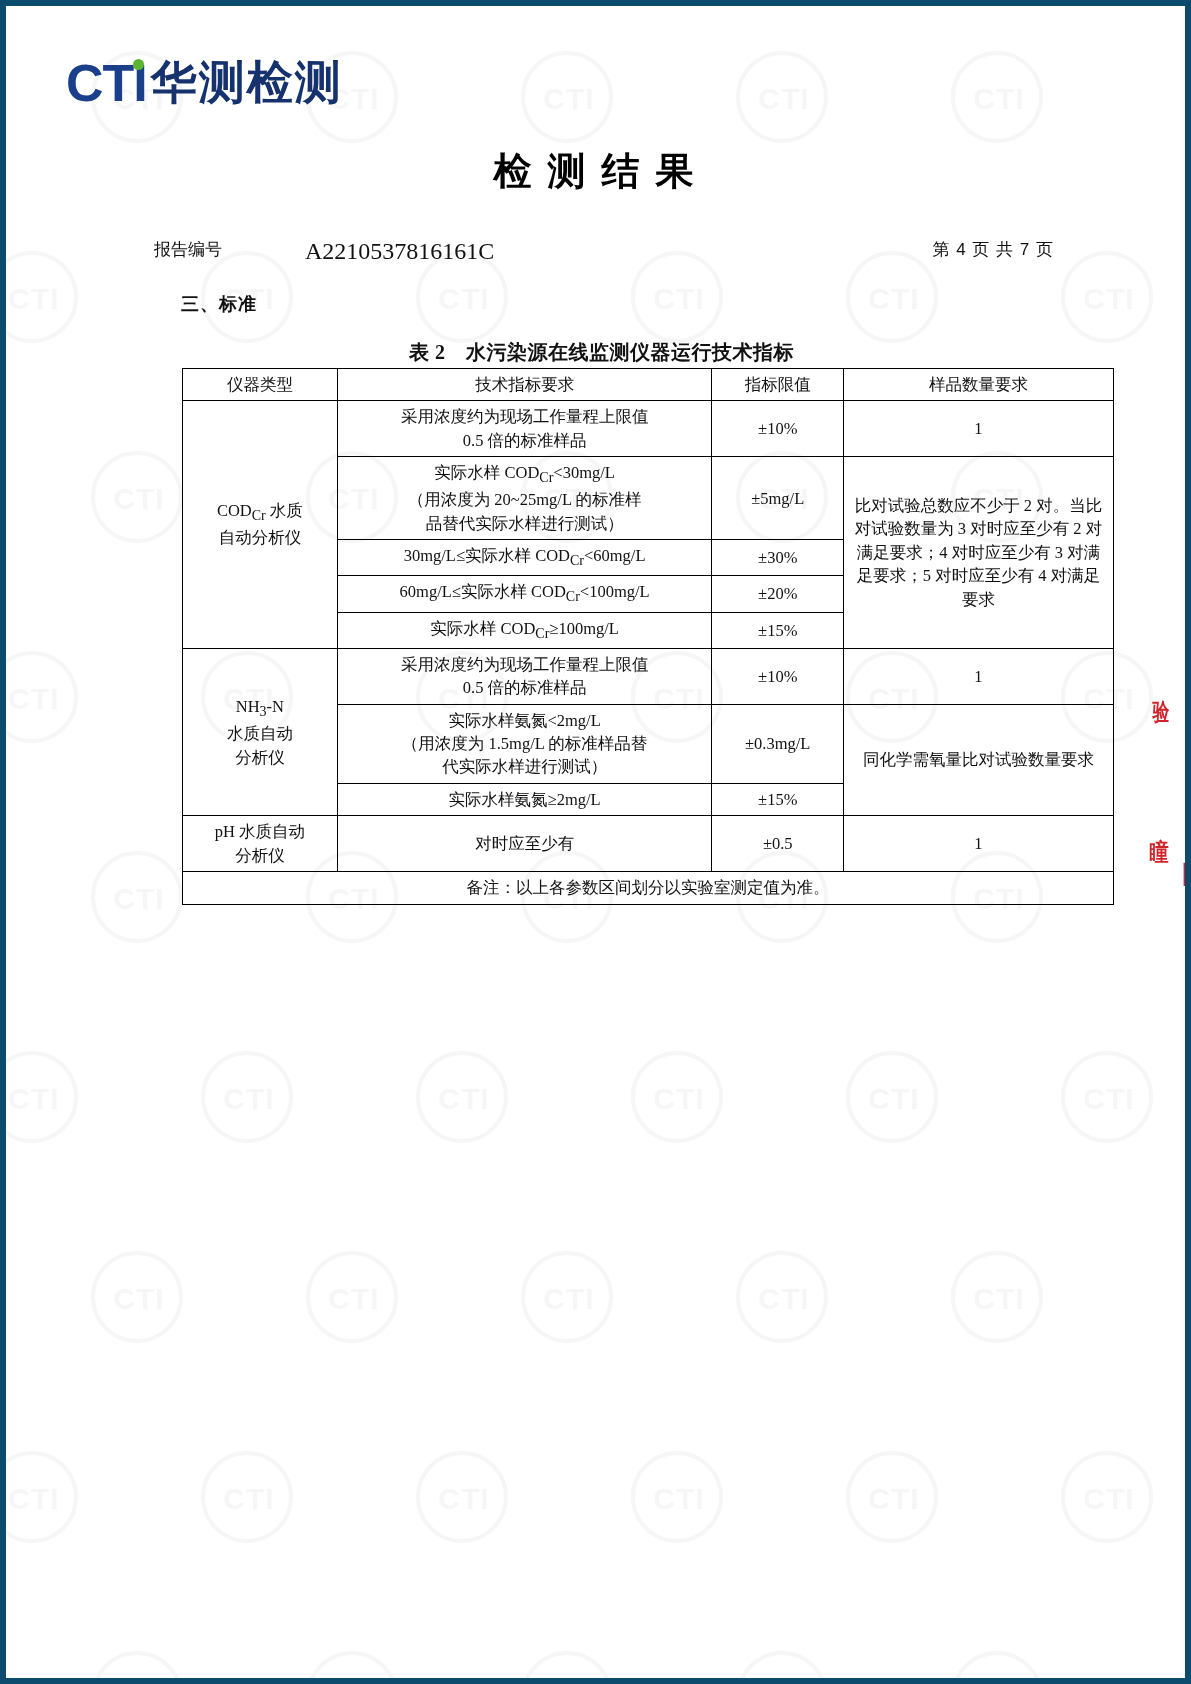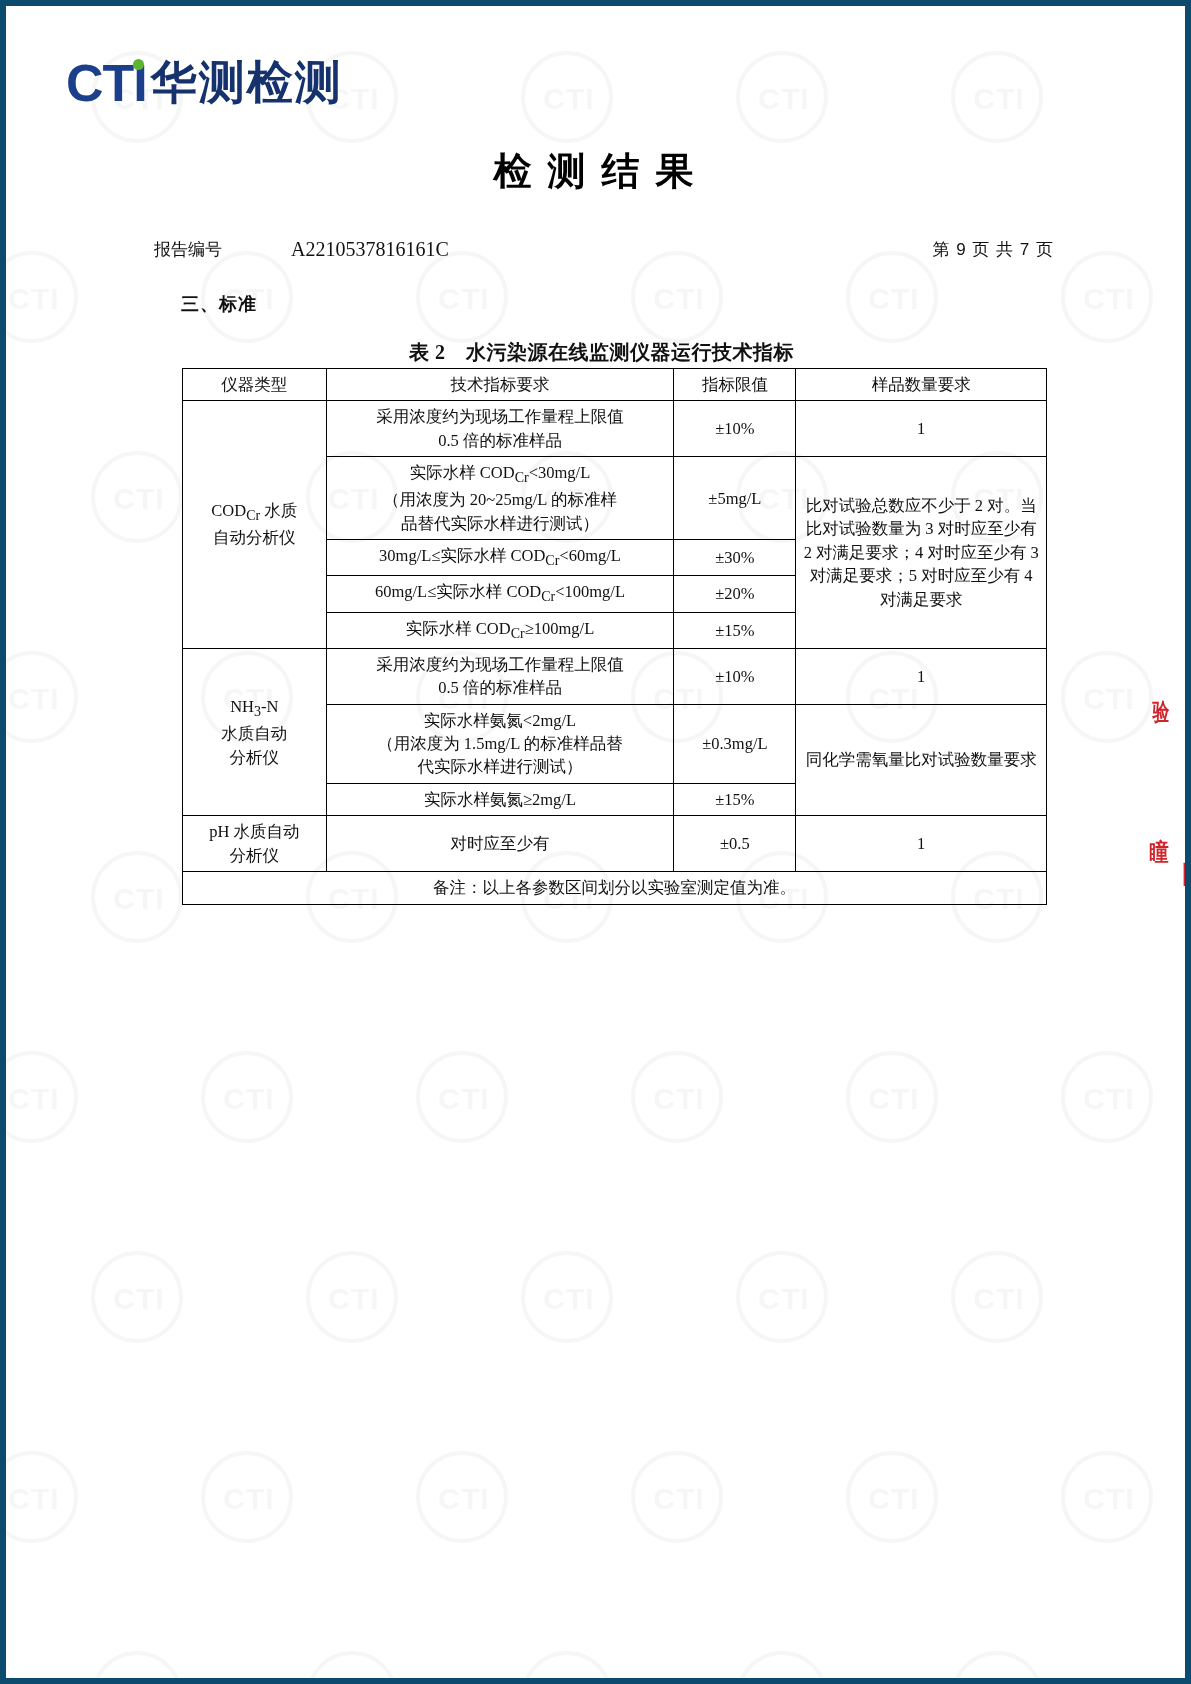--- a/index.html
+++ b/index.html
@@ -111,23 +111,23 @@
   }
   .meta-label {
     position: absolute;
     left: 0;
     top: 0;
     font-family: "Liberation Sans", sans-serif;
     font-size: 17px;
   }
   .meta-value {
     position: absolute;
-    left: 137px;
+    left: 151px;
     top: 0;
-    font-size: 20px;
+    font-size: 24px;
     font-family: "Liberation Serif", serif;
   }
   .meta-page {
     position: absolute;
     right: 0;
     top: 0;
     font-size: 17px;
     font-family: "Liberation Sans", sans-serif;
     letter-spacing: 1px;
   }
@@ -148,21 +148,21 @@
     text-align: center;
     font-size: 20px;
     font-weight: bold;
     letter-spacing: 0.5px;
   }
   
   table.main {
     position: absolute;
     top: 362px;
     left: 176px;
-    width: 865px;
+    width: 932px;
     border-collapse: collapse;
     table-layout: fixed;
     font-size: 16.5px;
     font-family: Liberation Serif, serif;
   }
   table.main td, table.main th {
     border: 1px solid #000;
     padding: 4px 6px;
     text-align: center;
     vertical-align: middle;
@@ -410,21 +410,21 @@
         <span class="logo-dot"></span>
       </div>
       <div class="logo-cn">华测检测</div>
     </div>
 
     <div class="doc-title">检测结果</div>
 
     <div class="meta-row">
       <span class="meta-label">报告编号</span>
       <span class="meta-value">A2210537816161C</span>
-      <span class="meta-page">第 9 页 共 7 页</span>
+      <span class="meta-page">第 4 页 共 7 页</span>
     </div>
 
     <div class="section-head">三、标准</div>
 
     <div class="table-caption">表 2　水污染源在线监测仪器运行技术指标</div>
 
     <table class="main">
       <colgroup>
         <col class="col1">
           <col class="col2">

